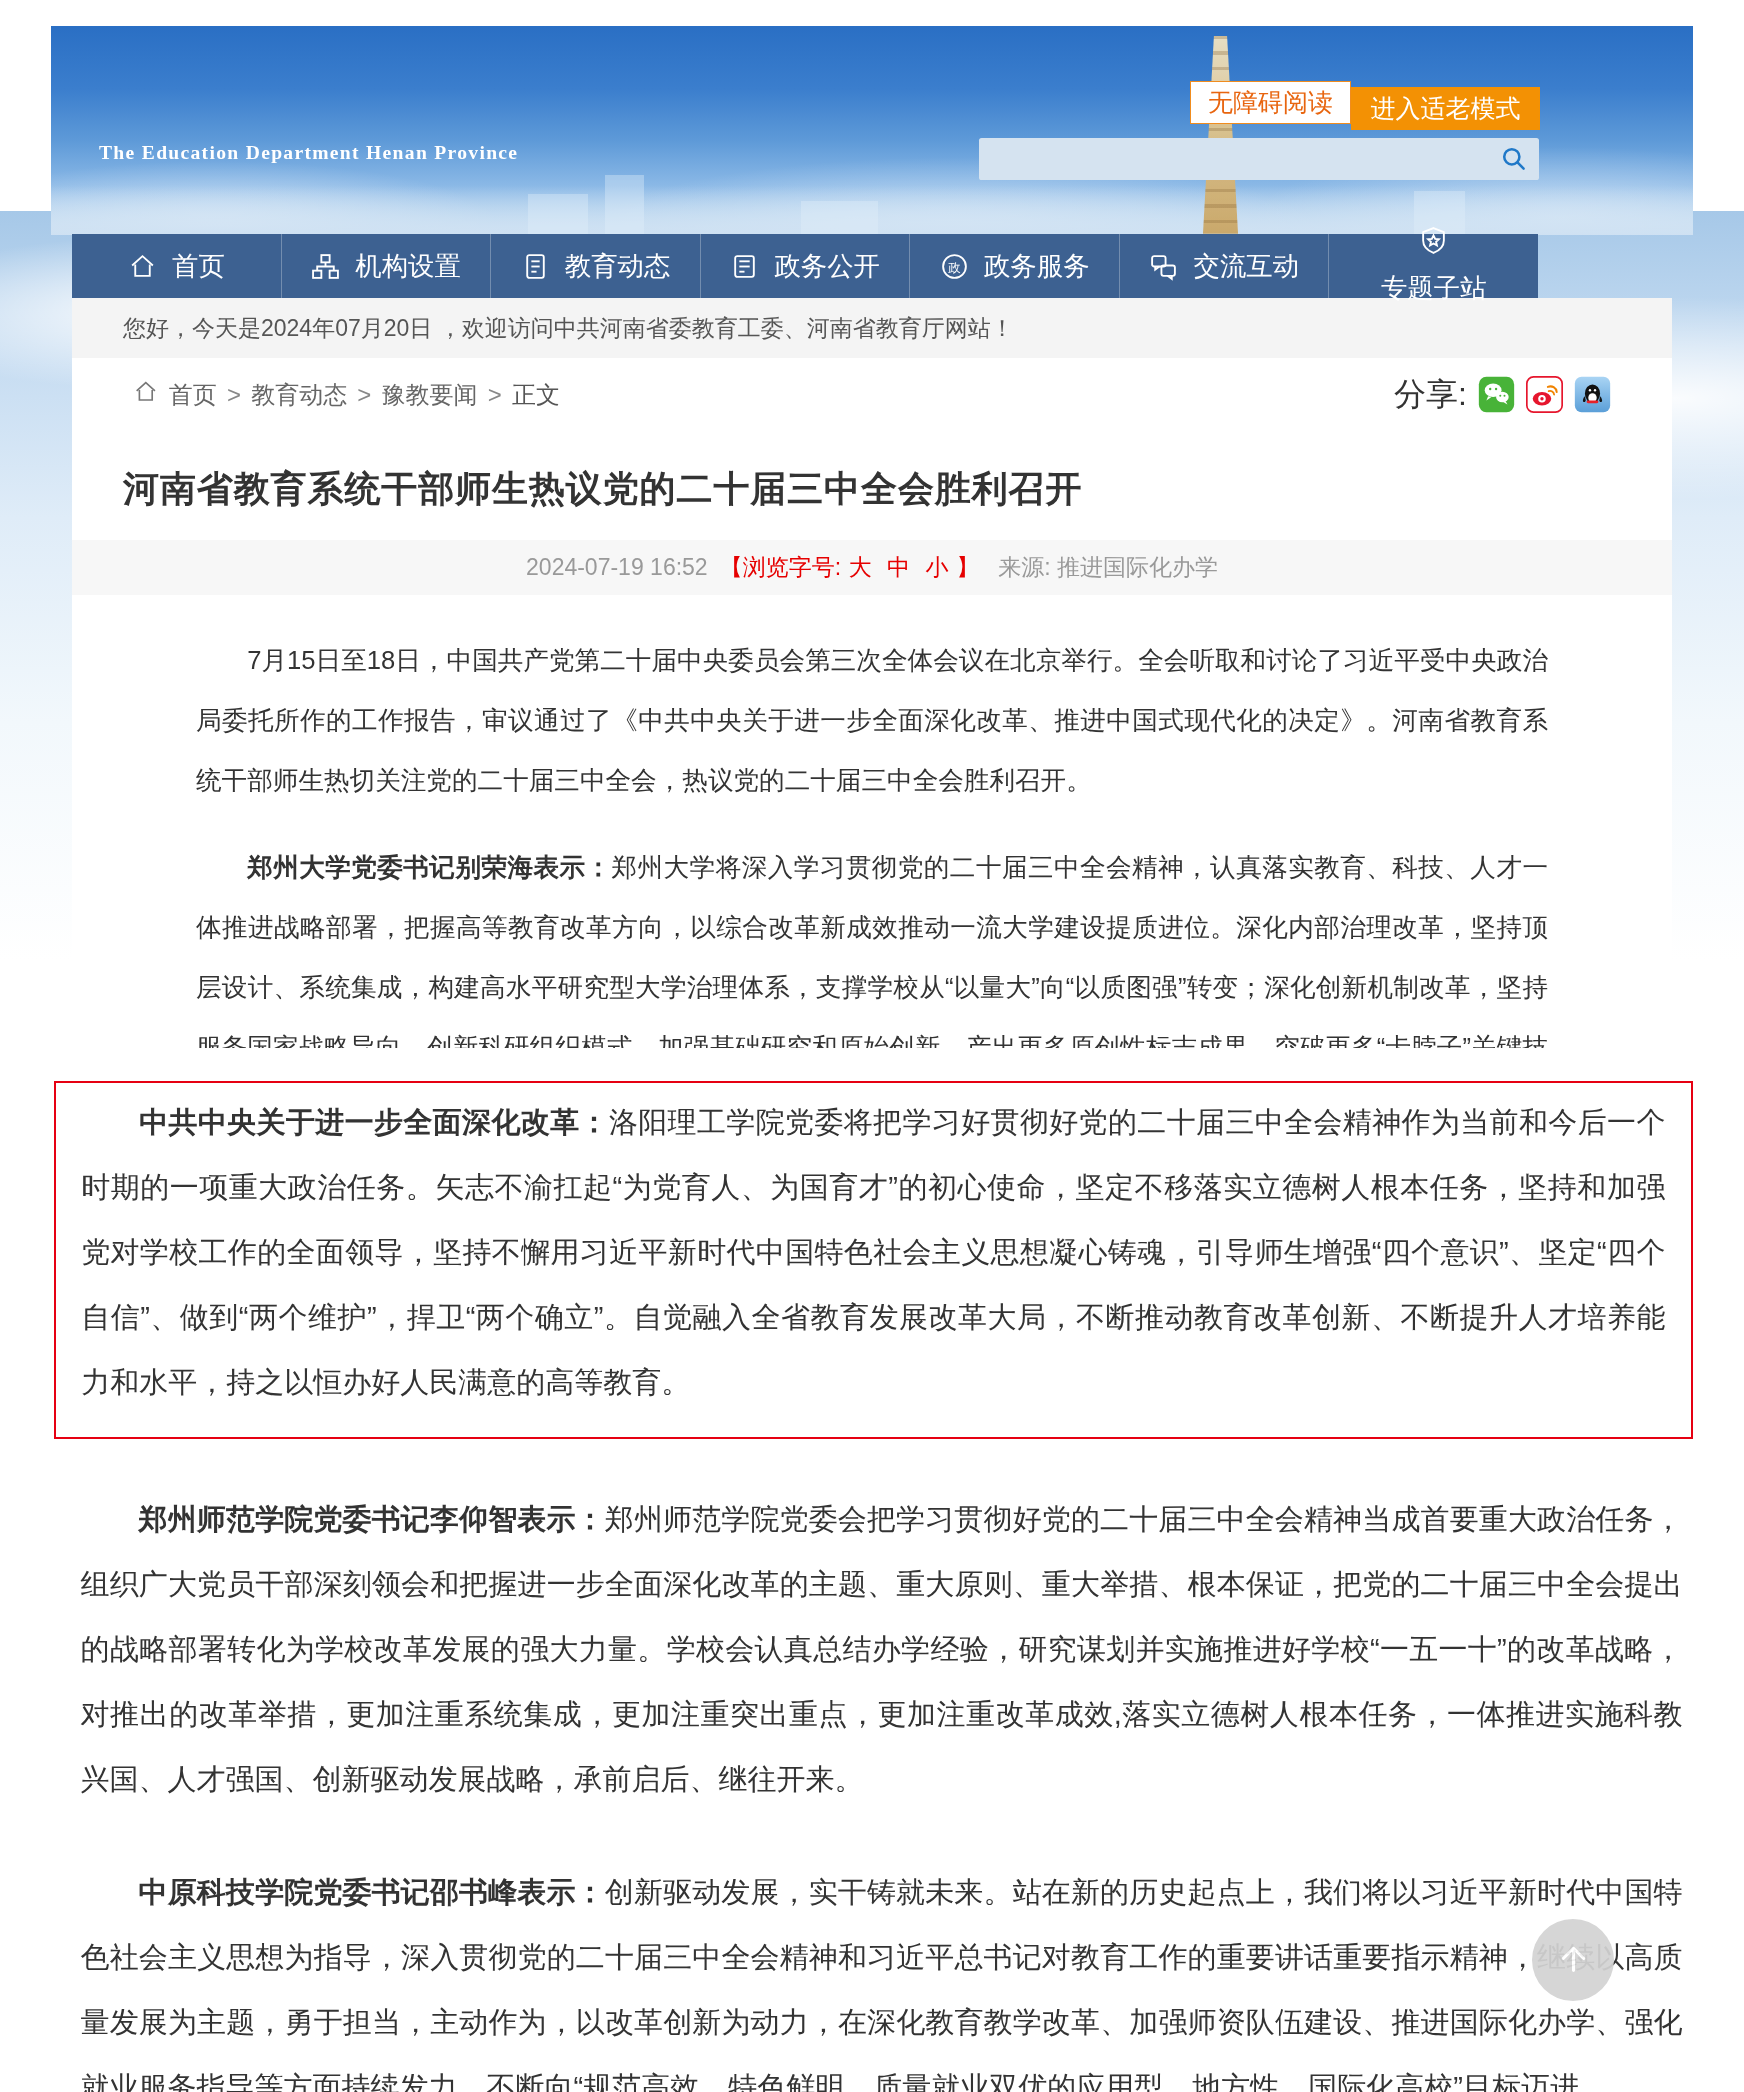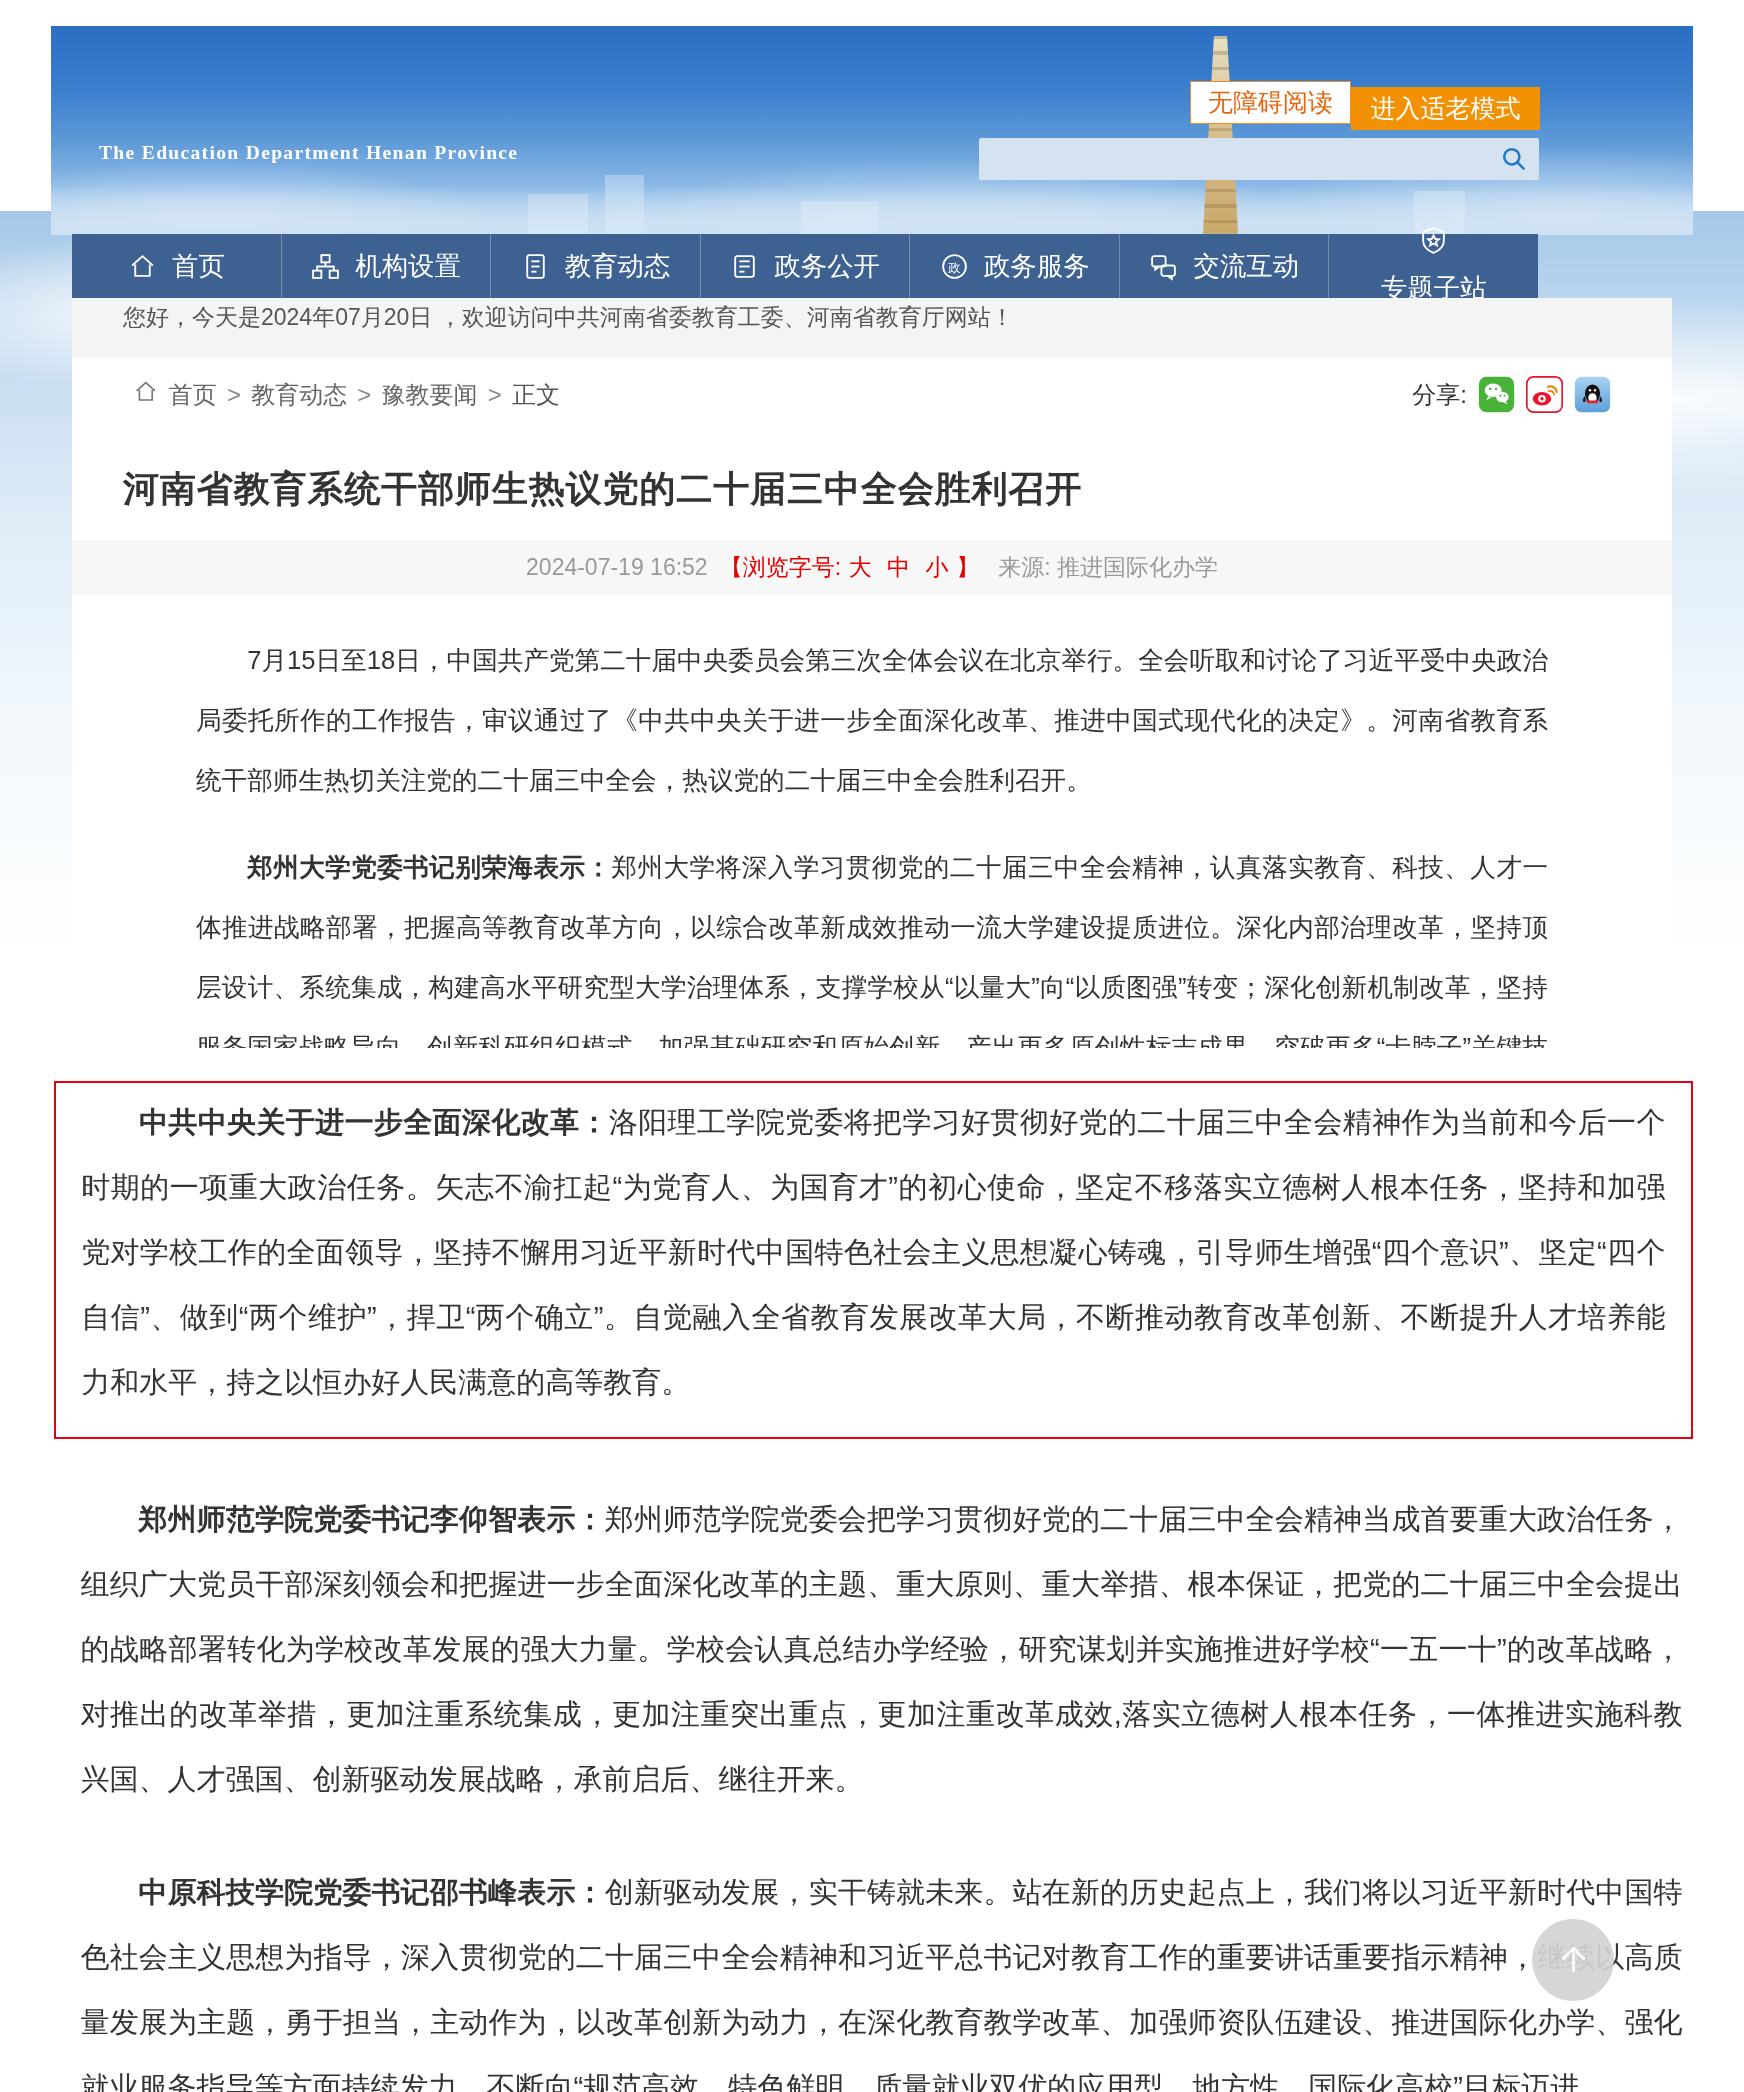--- a/index.html
+++ b/index.html
@@ -57,29 +57,29 @@
   .nav { position:absolute; left:72px; top:234px; width:1466px; height:64px; display:flex;
     background:#3d6191; z-index:2; }
   .nav-item { flex:1; display:flex; align-items:center; justify-content:center; gap:15.3px;
     color:#fff; font-size:26.4px; cursor:pointer; border-right:0.9px solid rgba(255,255,255,.28); }
   .nav-item:last-child { border-right:none;flex-direction:column; }
   .nicon svg { display:block; }
 
   
   .card { position:absolute; left:72px; top:298px; width:1600px; height:750px; background:#fff;
     overflow:hidden; z-index:1; }
-  .welcome { height:60px; background:#f4f4f4; display:flex; padding:4px 51px;
+  .welcome { height:60px; background:#f4f4f4; display:flex; align-items:center; padding:16px 51px;
     font-size:23px; color:#555; }
   .crumb-row { height:73px; display:flex; align-items:center; justify-content:space-between;
     padding:0 61px; font-size:24px; color:#666; }
   .crumb-left { display:flex; align-items:center; gap:10.2px; }
   .crumb-item { cursor:pointer; }
   .crumb-sep { color:#888; }
   .crumb-current { color:#555; }
-  .share { display:flex; align-items:center; gap:11px; font-size:24px; color:#333; }
+  .share { display:flex; align-items:center; gap:11px; font-size:32px; color:#333; }
   .share-ico { width:37px; height:37px; border-radius:6.8px; cursor:pointer; display:block; }
   .title { margin:34px 51px 0; font-size:36px; font-weight:bold; color:#333;
     letter-spacing:0.9px; }
   .meta { margin-top:25.6px; height:55px; background:#f7f7f7; display:flex; align-items:center;
     justify-content:center; font-size:23px; color:#999; }
   .meta .red { color:#e60000; }
   .meta .sz { margin:0 7.7px; cursor:pointer; }
   .meta .dt { color:#999; }
   .meta .lbl { margin-left:12px; }
   .meta .src { margin-left:19px; color:#999; }

